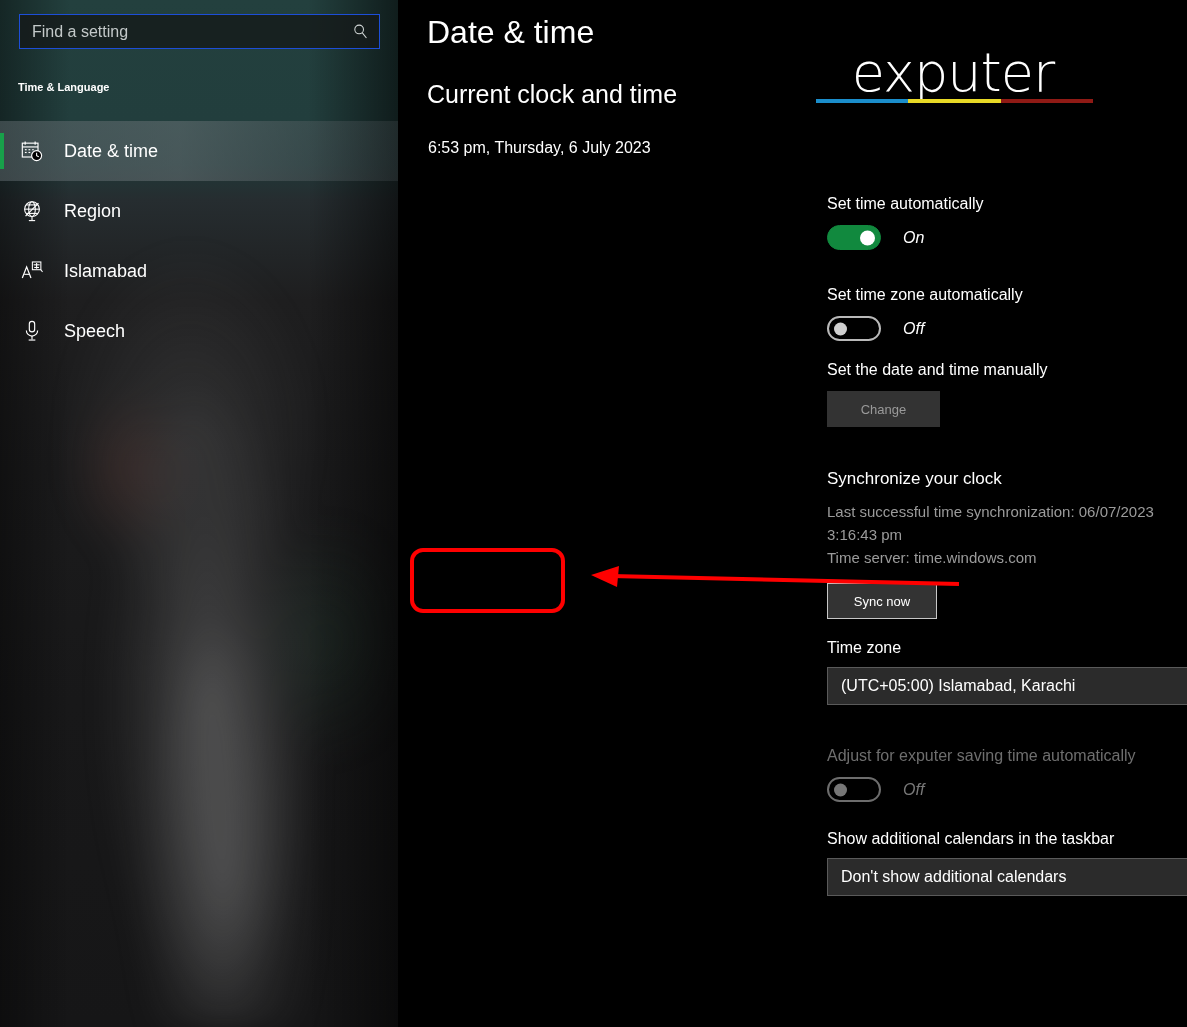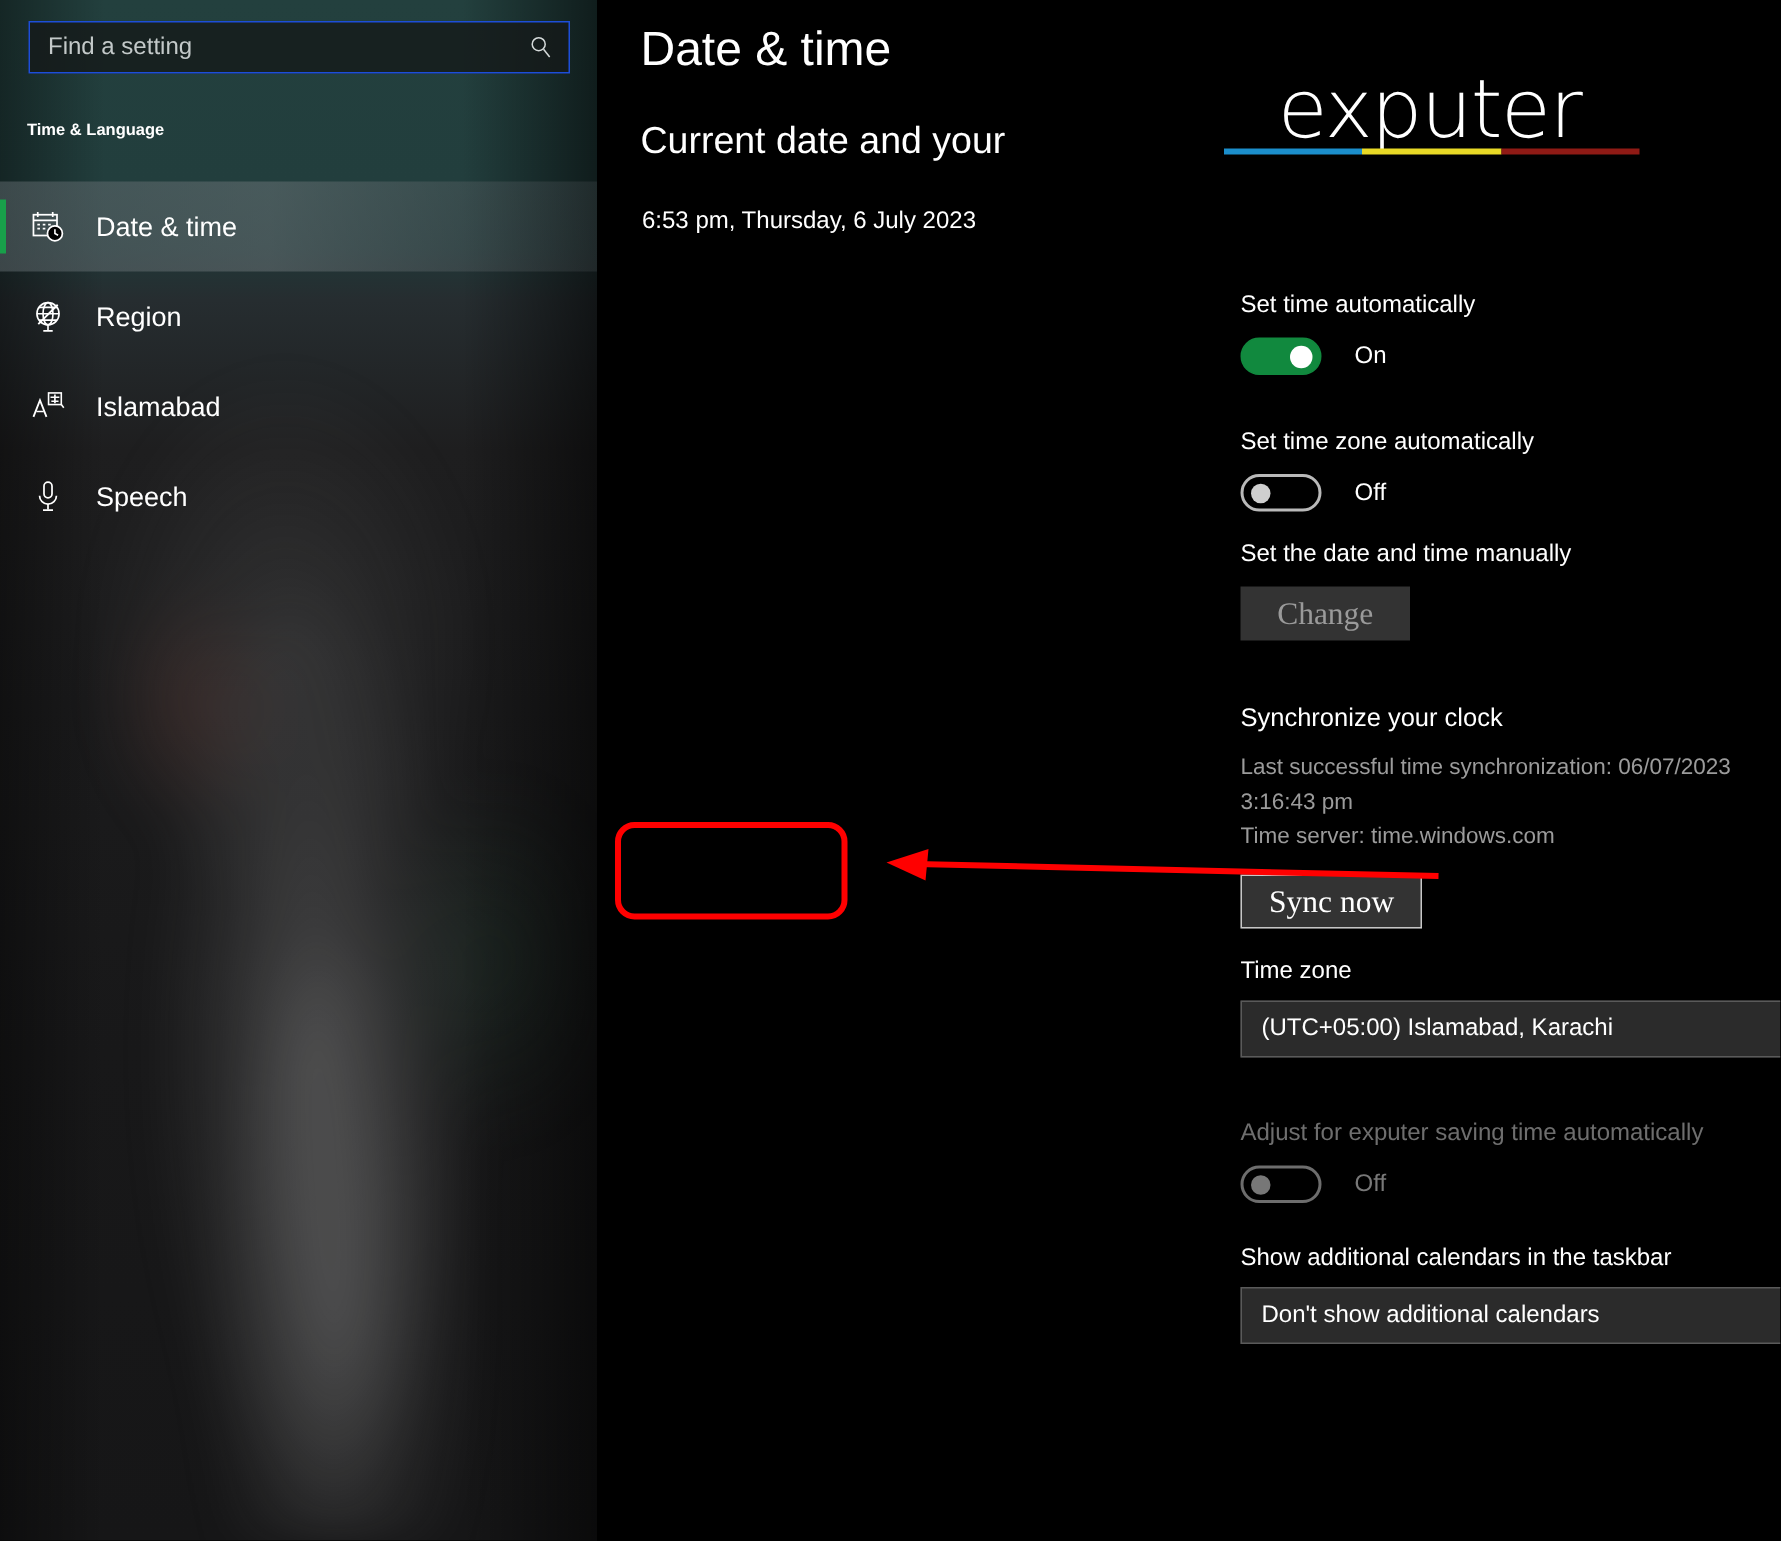--- a/index.html
+++ b/index.html
@@ -271,33 +271,34 @@
   .knob {
     position: absolute;
     top: 50%;
     transform: translateY(-50%);
     border-radius: 50%;
   }
   .toggle-state {
     margin-left: 22px;
     font-size: 16px;
     color: #ffffff;
+    font-style: italic;
   }
   .toggle-state.dim { color: #787878; }
 
   .btn {
     margin-top: 12px;
     height: 36px;
     min-width: 113px;
     padding: 0 18px;
     background: #333333;
     border: none;
     color: #9a9a9a;
-    font-family: Liberation Serif, serif;
-    font-size: 21px;
+    font-family: Liberation Sans, sans-serif;
+    font-size: 13px;
     cursor: default;
     display: inline-flex;
     align-items: center;
     justify-content: center;
   }
   .btn.enabled {
     background: #333333;
     border: 1px solid #c7c7c7;
     color: #ffffff;
   }
@@ -444,21 +445,21 @@
           <span class="nav-label">Speech</span>
         </div>
 
       </div>
     </div>
   </div>
 
   <div id="main">
 
     <div class="page-title">Date &amp; time</div>
-    <div class="sub-heading">Current date and your</div>
+    <div class="sub-heading">Current clock and time</div>
     <div class="current-datetime">6:53 pm, Thursday, 6 July 2023</div>
 
     <div class="logo">
       <div class="logo-word">exputer</div>
       <div class="logo-bar">
         <span style="flex:1;background:#1b8ecb"></span>
         <span style="flex:1;background:#e8d926"></span>
         <span style="flex:1;background:#8f1a15"></span>
       </div>
     </div>

